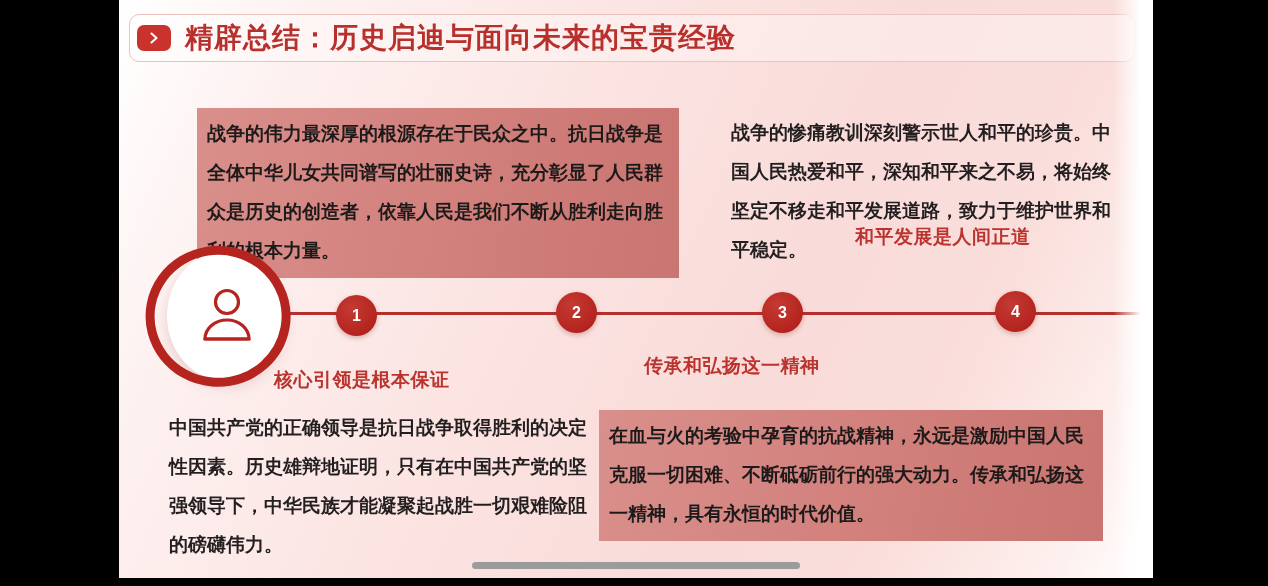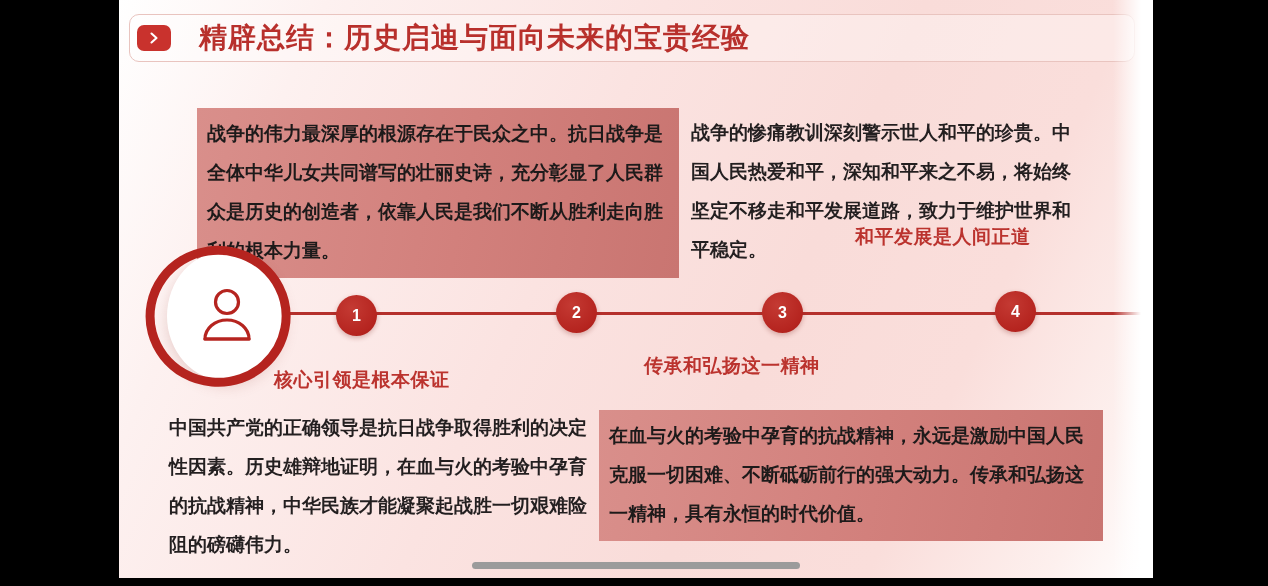--- a/index.html
+++ b/index.html
@@ -68,21 +68,21 @@
     border-radius: 10px;
     background: rgba(255,255,255,0.35);
     box-sizing: border-box;
   }
   #title-row {
     position: absolute;
     left: 18px;
     top: 18px;
     display: flex;
     align-items: center;
-    gap: 28px;
+    gap: 14px;
     height: 40px;
   }
   #title-badge {
     width: 34px;
     height: 26px;
     background: #c9322d;
     border-radius: 7px;
     display: flex;
     align-items: center;
     justify-content: center;
@@ -112,21 +112,21 @@
     color: #1d1a1a;
     padding: 6px 10px 8px 10px;
   }
 
   #para-top-left {
     left: 78px;
     top: 108px;
     width: 482px;
   }
   #para-top-right {
-    left: 572px;
+    left: 612px;
     top: 113px;
     width: 382px;
   }
   #para-bottom-left {
     left: 50px;
     top: 408px;
     width: 420px;
   }
   #para-bottom-right {
     left: 480px;
@@ -241,21 +241,21 @@
           <polyline points="4.5,2.5 9.5,7 4.5,11.5" fill="none" stroke="#ffffff" stroke-width="2.1" stroke-linecap="round" stroke-linejoin="round"></polyline>
         </svg>
       </span>
       <span id="title-text">精辟总结：历史启迪与面向未来的宝贵经验</span>
     </div>
 
     <div class="para shaded" id="para-top-left">战争的伟力最深厚的根源存在于民众之中。抗日战争是全体中华儿女共同谱写的壮丽史诗，充分彰显了人民群众是历史的创造者，依靠人民是我们不断从胜利走向胜利的根本力量。</div>
 
     <div class="para" id="para-top-right">战争的惨痛教训深刻警示世人和平的珍贵。中国人民热爱和平，深知和平来之不易，将始终坚定不移走和平发展道路，致力于维护世界和平稳定。</div>
 
-    <div class="para" id="para-bottom-left">中国共产党的正确领导是抗日战争取得胜利的决定性因素。历史雄辩地证明，在血与火的考验中孕育的抗战精神，中华民族才能凝聚起战胜一切艰难险阻的磅礴伟力。</div>
+    <div class="para" id="para-bottom-left">中国共产党的正确领导是抗日战争取得胜利的决定性因素。历史雄辩地证明，只有在中国共产党的坚强领导下，中华民族才能凝聚起战胜一切艰难险阻的磅礴伟力。</div>
 
     <div class="para shaded" id="para-bottom-right">在血与火的考验中孕育的抗战精神，永远是激励中国人民克服一切困难、不断砥砺前行的强大动力。传承和弘扬这一精神，具有永恒的时代价值。</div>
 
     <div id="timeline-line"></div>
 
     <div id="avatar-wrap">
       <div id="avatar-disc"></div>
       <svg id="avatar-ring" viewBox="0 0 160 146">
         <path d="M 135 44
                  A 68 66 0 1 0 120 122

